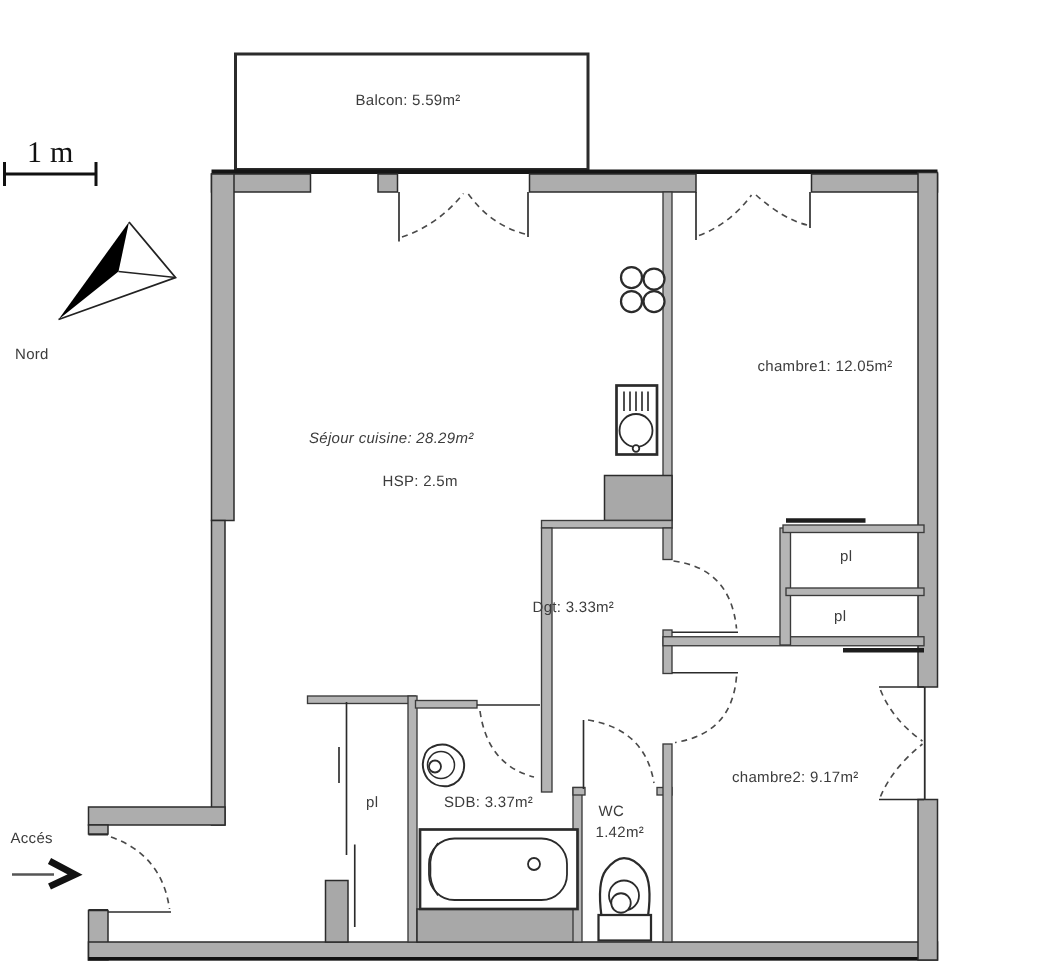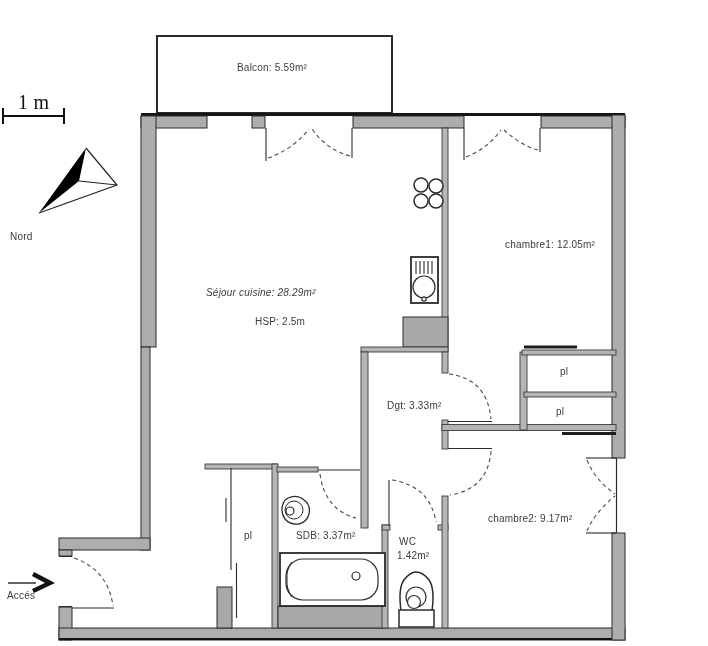--- a/index.html
+++ b/index.html
@@ -178,30 +178,30 @@
   <div class="lbl" style="left:10px; top:231px;">Nord</div>
 
   <div class="lbl" style="left:237px; top:62px;">Balcon: 5.59m²</div>
 
   <div class="lbl" style="left:206px; top:287px;font-style:italic;">Séjour cuisine: 28.29m²</div>
 
   <div class="lbl" style="left:215px; top:316px;margin-left:40px;">HSP: 2.5m</div>
 
   <div class="lbl" style="left:505px; top:239px;text-align:right;">chambre1: 12.05m²</div>
 
-  <div class="lbl" style="left:387px; top:400px;">Dgt: 3.33m²</div>
+  <div class="lbl" style="left:355px; top:400px;">Dgt: 3.33m²</div>
 
   <div class="lbl" style="left:560px; top:366px;">pl</div>
 
   <div class="lbl" style="left:556px; top:406px;">pl</div>
 
   <div class="lbl" style="left:488px; top:513px;">chambre2: 9.17m²</div>
 
   <div class="lbl" style="left:296px; top:530px;">SDB: 3.37m²</div>
 
   <div class="lbl" style="left:244px; top:530px;">pl</div>
 
   <div class="lbl" style="left:399px; top:536px;text-align:center;">WC</div>
 
   <div class="lbl" style="left:397px; top:550px;">1.42m²</div>
 
-  <div class="lbl" style="left:7px; top:554px;margin-top:36px;">Accés</div>
+  <div class="lbl" style="left:7px; top:554px;">Accés</div>
 </div>
 
 </body></html>

